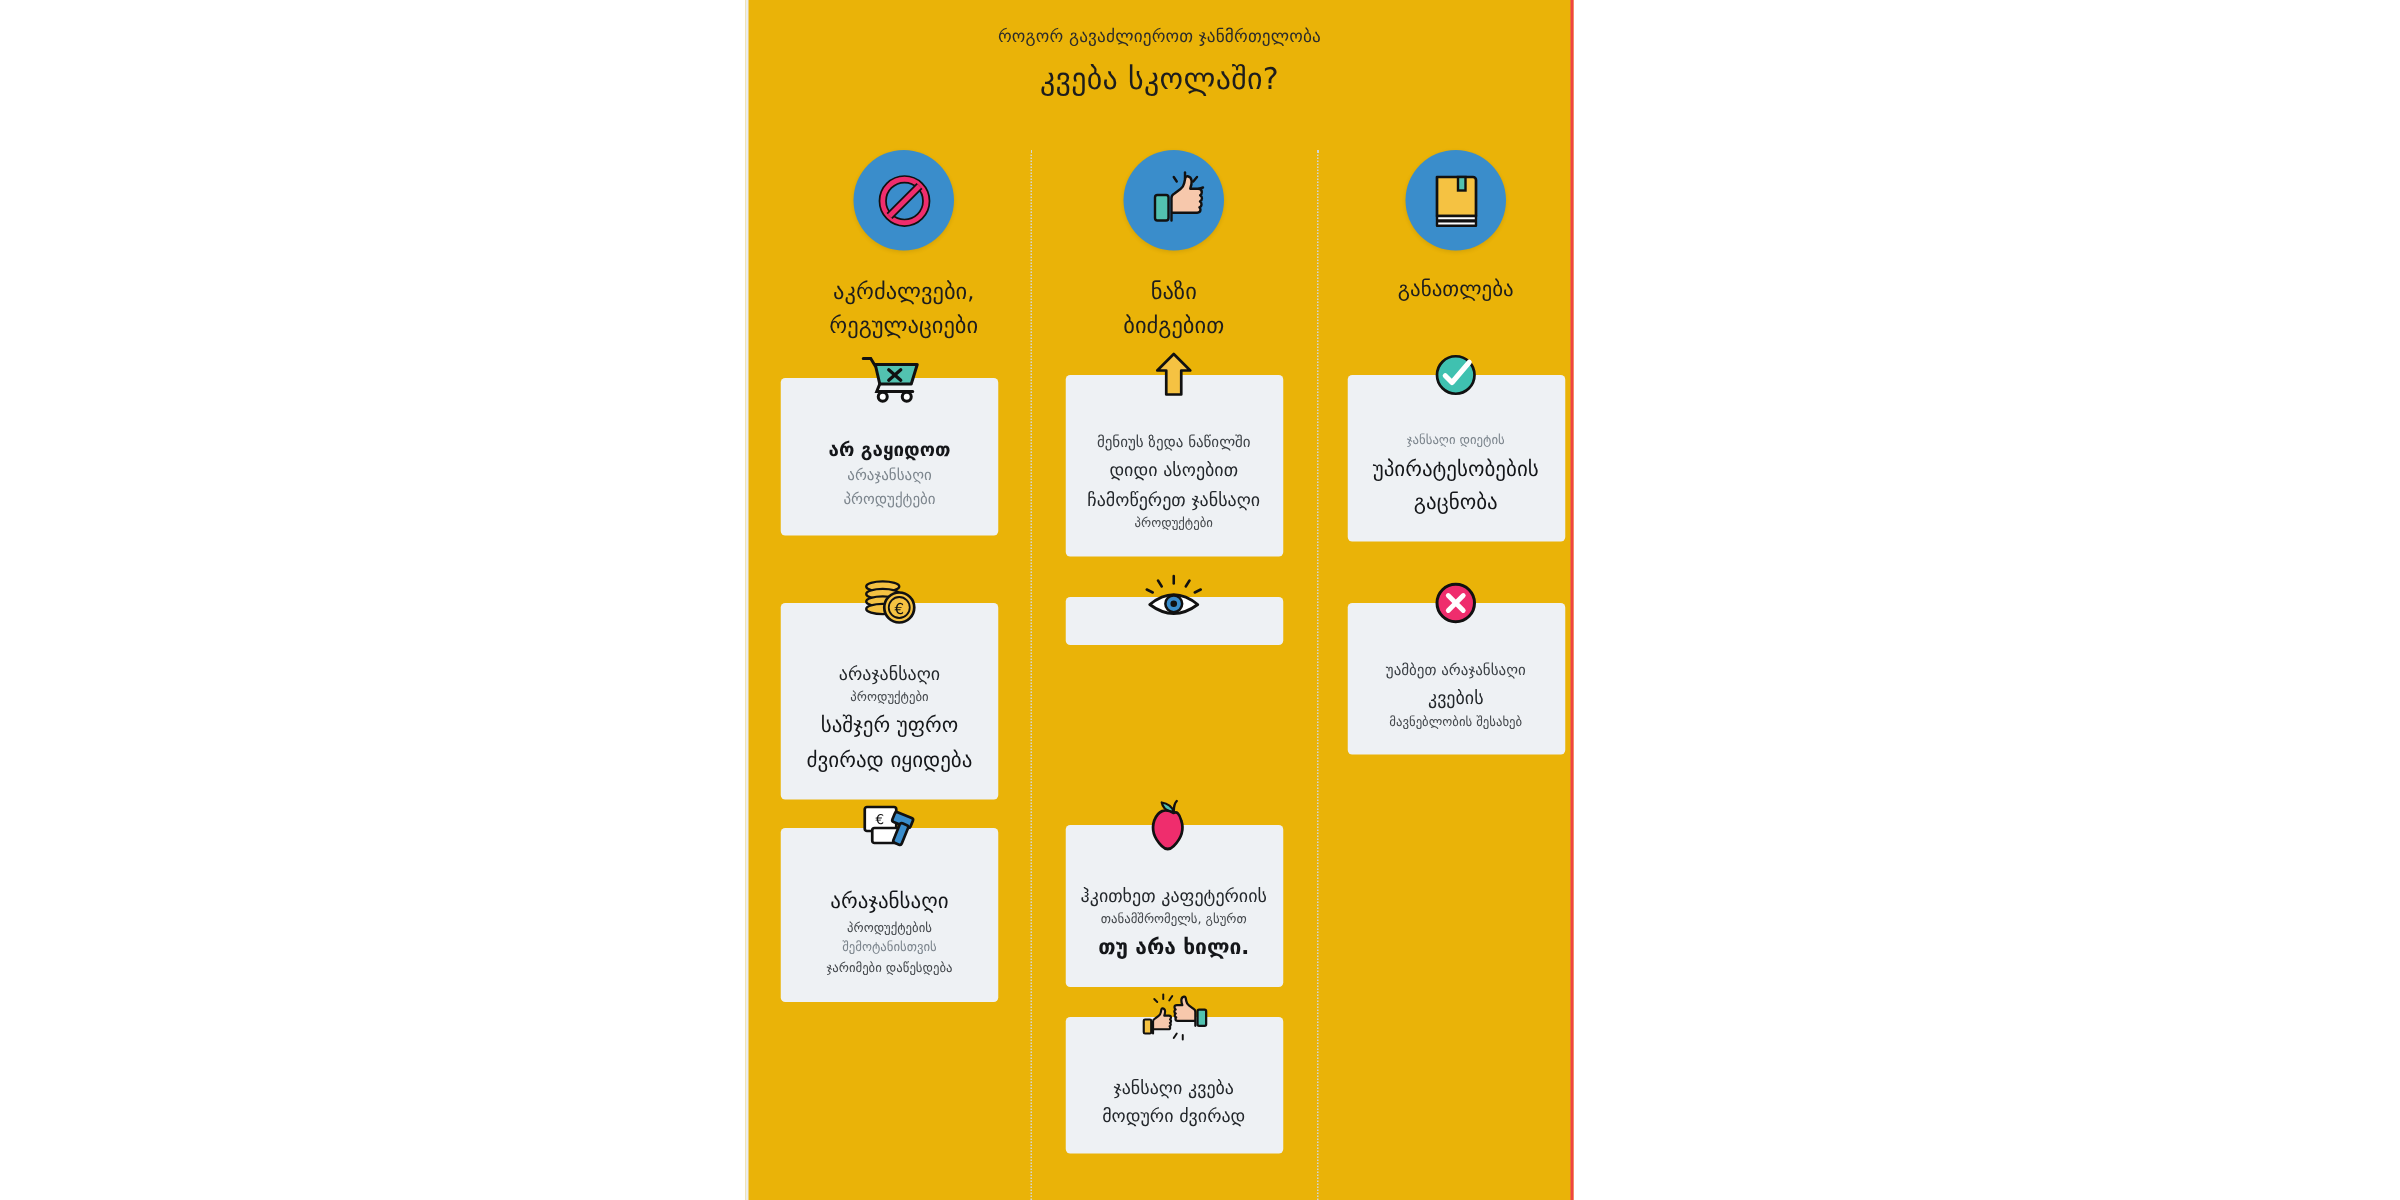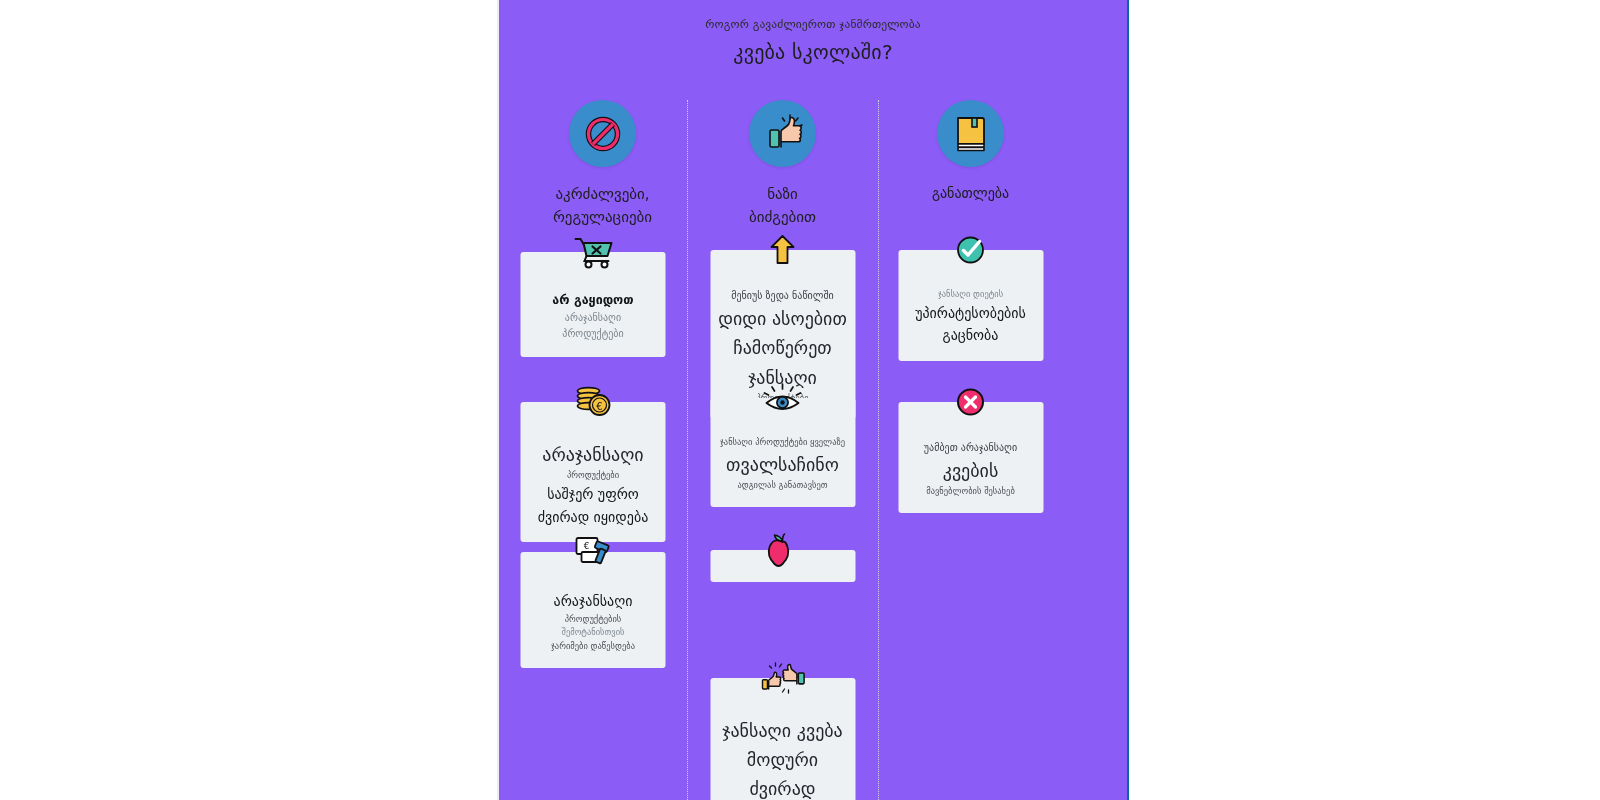--- a/index.html
+++ b/index.html
@@ -17,25 +17,25 @@
     width: 1600px;
     height: 800px;
     background: #ffffff;
   }
 
   
   #sheet {
     position: absolute;
     left: 497px;
     top: 0;
-    width: 632px;
+    width: 552px;
     height: 800px;
-    background: #8b5cf6;
+    background: #eab308;
     border-left: 2px solid #eceded;
-    border-right: 2px solid #0369a1;
+    border-right: 2px solid #ef4444;
   }
 
   
   .heading {
     padding-top: 16px;
     text-align: center;
   }
   .heading-line1 {
     font-size: 11.5px;
     color: #2b2b2b;
@@ -120,21 +120,21 @@
     justify-content: center;
   }
   .card-body { margin-top: 20px; }
   .ln {
     display: block;
     line-height: 1.62;
     color: #23272b;
   }
   .ln.xs   { font-size: 8.5px;  color: #45494d; }
   .ln.sm   { font-size: 10px;   color: #3b4045; }
-  .ln.md   { font-size: 18px;   color: #23272b; }
+  .ln.md   { font-size: 12px;   color: #23272b; }
   .ln.lg   { font-size: 14px;   color: #141619; }
   .ln.lgb  { font-size: 14px;   color: #141619; font-weight: bold; }
   .ln.mdb  { font-size: 12.5px; color: #141619; font-weight: bold; }
   .ln.muted{ color: #7c858d; }
 
   svg { display: block; overflow: visible; }
 </style>
 </head>
 <body>
 
@@ -266,35 +266,35 @@
                     <line x1="29" y1="8" x2="31.5" y2="4"></line>
                     <line x1="7" y1="12" x2="3" y2="10"></line>
                     <line x1="35" y1="12" x2="39" y2="10"></line>
                   </g>
                   <path d="M5 20 q16-13 32 0 q-16 12-32 0z" fill="#fff" stroke="#111" stroke-width="1.9" stroke-linejoin="round"></path>
                   <circle cx="21" cy="19.5" r="5.6" fill="#3a8dcb" stroke="#111" stroke-width="1.7"></circle>
                   <circle cx="21" cy="19.5" r="2.2" fill="#111"></circle>
                 </svg>
               </span>
             </div>
-            <div class="card-body">
-              <span class="ln xs">ჯანსაღი პროდუქტები ყველაზე</span>
-              <span class="ln md">თვალსაჩინო</span>
-              <span class="ln xs">ადგილას განათავსეთ</span>
-            </div>
           </div>
           <div class="card" style="position:absolute;top:450px;left:50%;transform:translateX(-50%);">
             <div class="card-icon">
               <span class="ico">
                 <svg width="32" height="36" viewBox="0 0 32 36">
                   <path d="M16 9 q-2-5-8-6 q1 5 6 6z" fill="#52c2b0" stroke="#111" stroke-width="1.5" stroke-linejoin="round"></path>
                   <path d="M16 9 q0-5 2-7" fill="none" stroke="#111" stroke-width="1.6" stroke-linecap="round"></path>
                   <path d="M16 10 q-9-5-13 5 q-3 9 5 17 q4 4 8 0 q8-8 5-17 q-2-7-5-5z" fill="#ef2d6d" stroke="#111" stroke-width="1.8" stroke-linejoin="round"></path>
                 </svg>
               </span>
+            </div>
+            <div class="card-body">
+              <span class="ln md">ჰკითხეთ კაფეტერიის</span>
+              <span class="ln xs">თანამშრომელს, გსურთ</span>
+              <span class="ln lgb">თუ არა ხილი.</span>
             </div>
           </div>
           <div class="card" style="position:absolute;top:578px;left:50%;transform:translateX(-50%);">
             <div class="card-icon">
               <span class="ico">
                 <svg width="44" height="34" viewBox="0 0 44 34">
                   <g stroke="#111" stroke-width="1.3" stroke-linecap="round">
                     <line x1="15" y1="5" x2="15" y2="2"></line>
                     <line x1="11" y1="7" x2="9" y2="5"></line>
                     <line x1="19" y1="6" x2="21" y2="3"></line>

